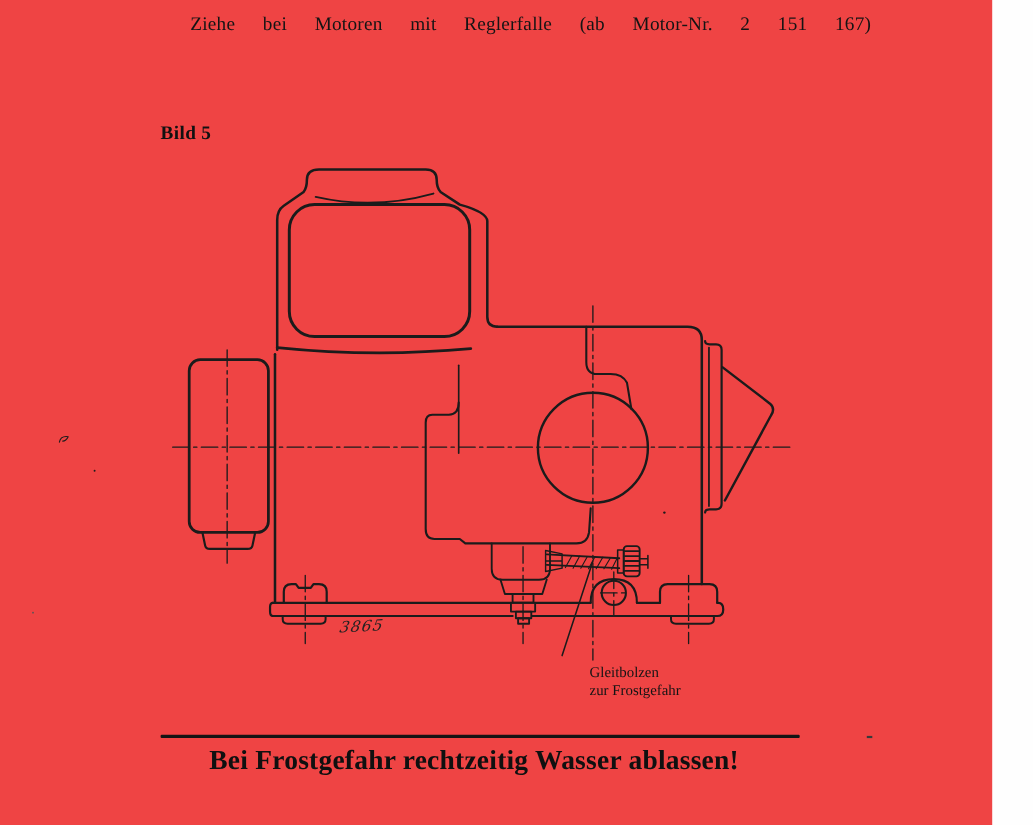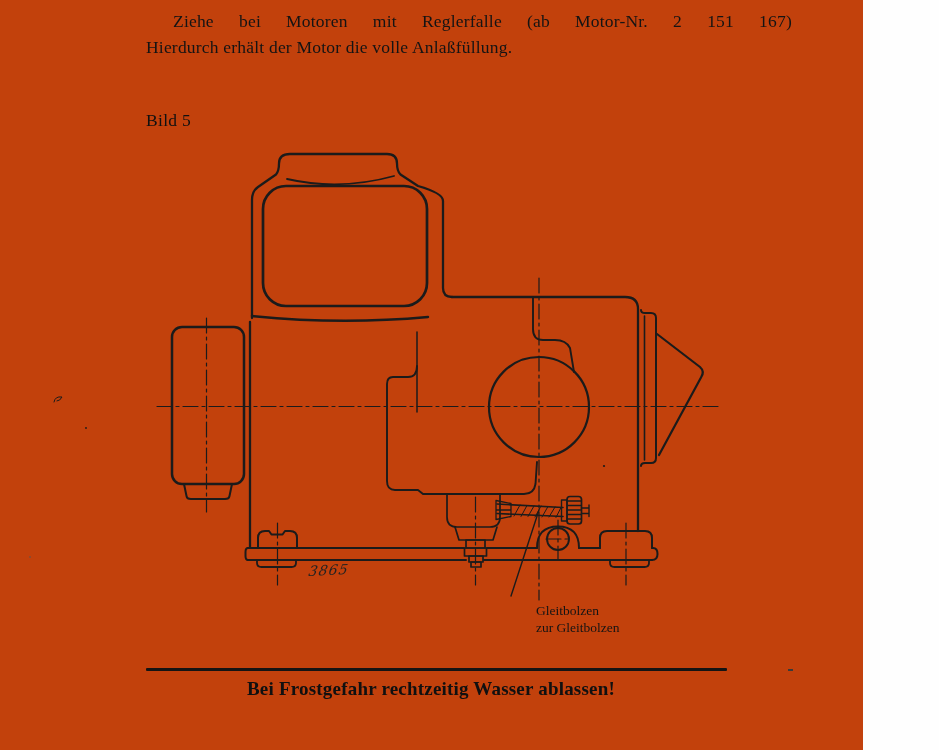--- a/index.html
+++ b/index.html
@@ -2,33 +2,33 @@
 <html><head>
 <meta charset="utf-8">
 <style>
   html,body{margin:0;padding:0;}
   body{
     width:939px;height:750px;position:relative;overflow:hidden;
     background:#fefefe;
     font-family:"Liberation Serif", serif;
     color:#161616;
   }
-  #paper{position:absolute;left:0;top:0;width:863px;height:750px;background:#c2410c;}
+  #paper{position:absolute;left:0;top:0;width:863px;height:750px;background:#ef4444;padding-left:39px;}
   
   .para{
     position:absolute;left:146px;top:9px;width:646px;
     font-size:17.5px;line-height:25.8px;color:#141414;
     letter-spacing:0.2px;
   }
   .para-line{text-align:justify;text-align-last:justify;white-space:normal;}
   .para-line.indent{padding-left:27px;}
   .para-line.last{text-align:left;text-align-last:auto;}
   .fig-label{
     position:absolute;left:146px;top:110px;
-    font-size:17.5px;font-weight:normal;letter-spacing:0.3px;color:#111;
+    font-size:17.5px;font-weight:bold;letter-spacing:0.3px;color:#111;
   }
   
   .drw-number{
     position:absolute;left:309px;top:562px;
     font-size:14px;font-style:italic;color:#222;
     transform:skewX(-12deg) rotate(-3deg);
     font-family:"DejaVu Serif", serif;
     letter-spacing:1px;
   }
   .part-label{
@@ -38,37 +38,36 @@
   
   .rule{
     position:absolute;left:146px;top:668px;width:581px;height:3px;
     background:#141414;border-radius:1px;
   }
   .rule-tick{
     position:absolute;left:788px;top:669px;width:5px;height:2px;background:#3a3a3a;
   }
   .footer-notice{
     position:absolute;left:136px;top:678px;width:590px;
-    text-align:center;font-size:19px;font-weight:bold;
+    text-align:center;font-size:25px;font-weight:bold;
     letter-spacing:0.2px;color:#101010;
   }
   .page-number{
     position:absolute;left:136px;top:763px;width:590px;
     text-align:center;font-size:17px;color:#1a1a1a;margin-top:28px;
   }
   svg{position:absolute;left:0;top:0;}
 </style>
 </head>
 <body>
 
 <div id="paper">
 
   <div class="para">
     <div class="para-line indent">Ziehe bei Motoren mit Reglerfalle (ab Motor-Nr. 2 151 167)</div>
-    <div class="para-line last">Hierdurch erhält der Motor die volle Anlaßfüllung.</div>
   </div>
 
   <div class="fig-label">Bild 5</div>
 
   <svg width="939" height="750" viewBox="0 0 939 750">
     <g fill="none" stroke="#1b1b1b" stroke-linecap="round" stroke-linejoin="round">
 
       <g stroke-width="1.2" stroke-dasharray="15 4 3 4">
         <path d="M157,406.5 H722"></path>
         <path d="M206.5,318 V512"></path>
@@ -152,21 +151,21 @@
         <circle cx="86" cy="428" r="0.9" fill="#1b1b1b" stroke="none"></circle>
         <circle cx="604" cy="466" r="1.1" fill="#1b1b1b" stroke="none"></circle>
         <circle cx="30" cy="557" r="0.8" fill="#555" stroke="none"></circle>
       </g>
     </g>
   </svg>
 
   <div class="drw-number">3865</div>
   <div class="part-label">
     <div>Gleitbolzen</div>
-    <div>zur Gleitbolzen</div>
+    <div>zur Frostgefahr</div>
   </div>
 
   <div class="rule"></div>
   <div class="rule-tick"></div>
   <div class="footer-notice">Bei Frostgefahr rechtzeitig Wasser ablassen!</div>
   <div class="page-number">17</div>
 
 </div>
 
 </body></html>

